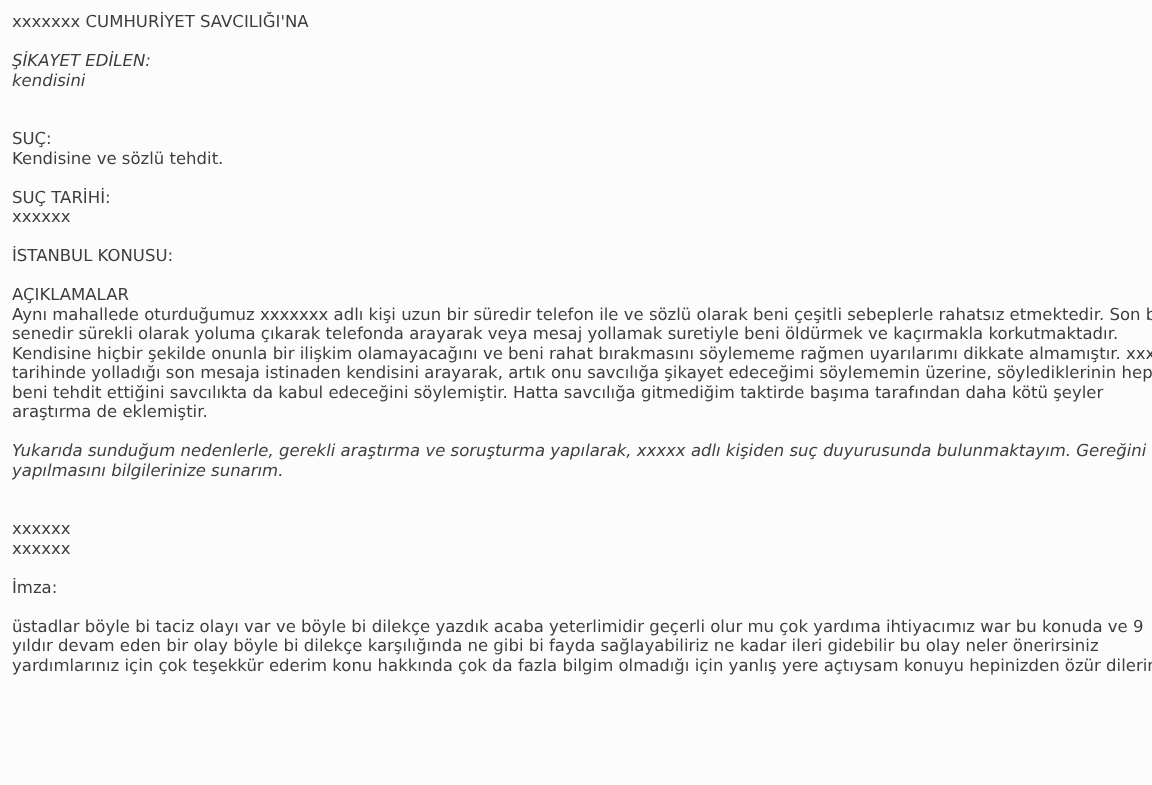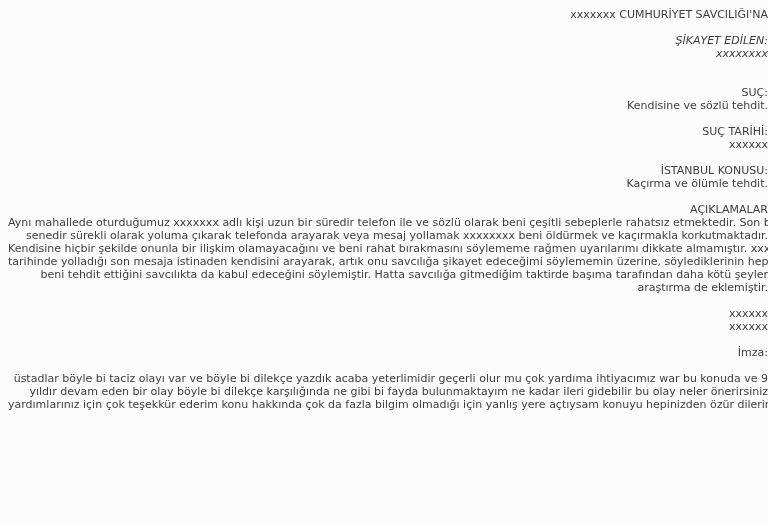--- a/index.html
+++ b/index.html
@@ -17,70 +17,72 @@
     color: #3e3e3e;
   }
   .doc {
     padding: 8px 0 0 8px;
     width: 760px;
   }
   .line {
     white-space: nowrap;
     height: 13px;
     overflow: hidden;
-    text-align: right;
   }
   .mb1 { margin-bottom: 13px; }  
   .mb2 { margin-bottom: 26px; font-style: italic; }  
 </style>
 </head>
 <body style="background: rgb(252, 252, 252); color: rgb(62, 62, 62);">
 
 <div class="doc">
 
   <div class="line mb1">xxxxxxx CUMHURİYET SAVCILIĞI'NA</div>
 
 
   <div class="section mb2">
     <div class="line">ŞİKAYET EDİLEN:</div>
-    <div class="line">xxxxxxxx</div>
+    <div class="line">kendisini</div>
   </div>
 
   <div class="section mb1">
     <div class="line">SUÇ:</div>
     <div class="line">Kendisine ve sözlü tehdit.</div>
   </div>
 
   <div class="section mb1">
     <div class="line">SUÇ TARİHİ:</div>
     <div class="line">xxxxxx</div>
   </div>
 
   <div class="section mb1">
     <div class="line">İSTANBUL KONUSU:</div>
-    <div class="line">Kaçırma ve ölümle tehdit.</div>
   </div>
 
   <div class="section mb1">
     <div class="line">AÇIKLAMALAR</div>
     <div class="line">Aynı mahallede oturduğumuz xxxxxxx adlı kişi uzun bir süredir telefon ile ve sözlü olarak beni çeşitli sebeplerle rahatsız etmektedir. Son bir</div>
-    <div class="line">senedir sürekli olarak yoluma çıkarak telefonda arayarak veya mesaj yollamak xxxxxxxx beni öldürmek ve kaçırmakla korkutmaktadır.</div>
+    <div class="line">senedir sürekli olarak yoluma çıkarak telefonda arayarak veya mesaj yollamak suretiyle beni öldürmek ve kaçırmakla korkutmaktadır.</div>
     <div class="line">Kendisine hiçbir şekilde onunla bir ilişkim olamayacağını ve beni rahat bırakmasını söylememe rağmen uyarılarımı dikkate almamıştır. xxxx</div>
     <div class="line">tarihinde yolladığı son mesaja istinaden kendisini arayarak, artık onu savcılığa şikayet edeceğimi söylememin üzerine, söylediklerinin hepsini,</div>
     <div class="line">beni tehdit ettiğini savcılıkta da kabul edeceğini söylemiştir. Hatta savcılığa gitmediğim taktirde başıma tarafından daha kötü şeyler</div>
     <div class="line">araştırma de eklemiştir.</div>
   </div>
 
+  <div class="section mb2">
+    <div class="line">Yukarıda sunduğum nedenlerle, gerekli araştırma ve soruşturma yapılarak, xxxxx adlı kişiden suç duyurusunda bulunmaktayım. Gereğini</div>
+    <div class="line">yapılmasını bilgilerinize sunarım.</div>
+  </div>
 
   <div class="section mb1">
     <div class="line">xxxxxx</div>
     <div class="line">xxxxxx</div>
   </div>
 
   <div class="line mb1">İmza:</div>
 
   <div class="section">
     <div class="line">üstadlar böyle bi taciz olayı var ve böyle bi dilekçe yazdık acaba yeterlimidir geçerli olur mu çok yardıma ihtiyacımız war bu konuda ve 9</div>
-    <div class="line">yıldır devam eden bir olay böyle bi dilekçe karşılığında ne gibi bi fayda bulunmaktayım ne kadar ileri gidebilir bu olay neler önerirsiniz</div>
+    <div class="line">yıldır devam eden bir olay böyle bi dilekçe karşılığında ne gibi bi fayda sağlayabiliriz ne kadar ileri gidebilir bu olay neler önerirsiniz</div>
     <div class="line">yardımlarınız için çok teşekkür ederim konu hakkında çok da fazla bilgim olmadığı için yanlış yere açtıysam konuyu hepinizden özür dilerim</div>
   </div>
 
 </div>
 
 </body></html>

